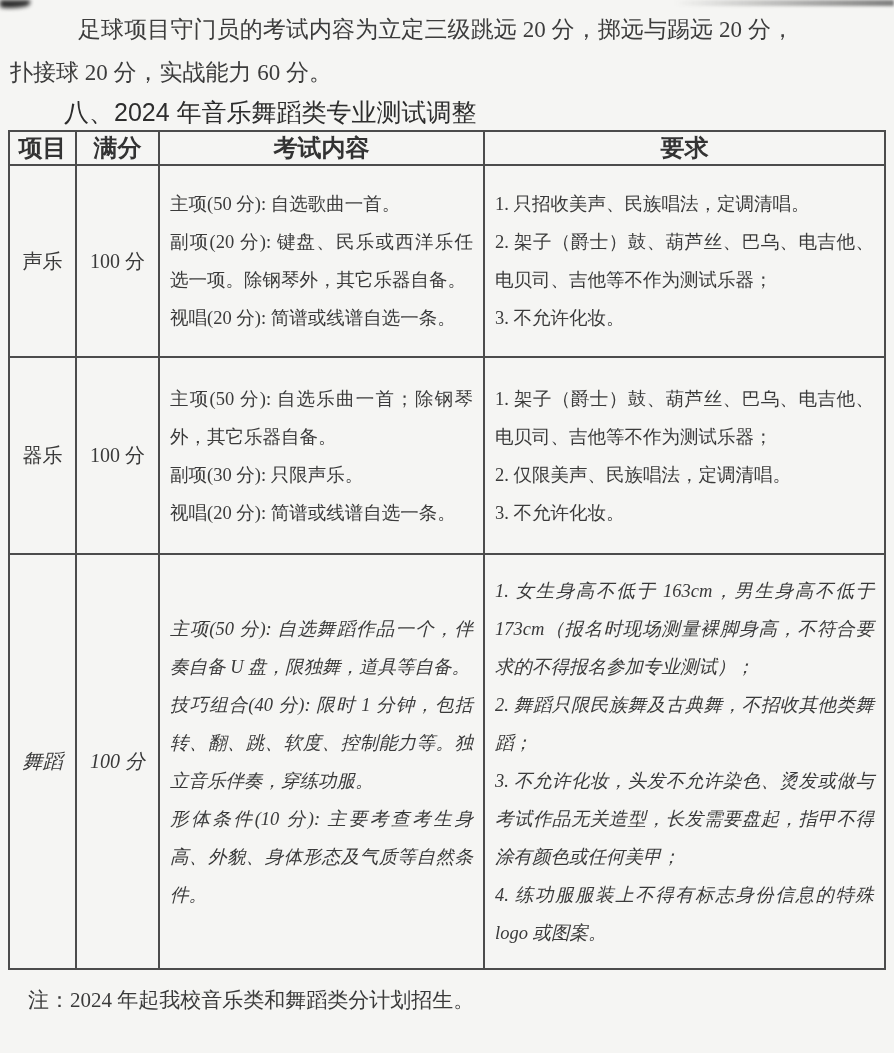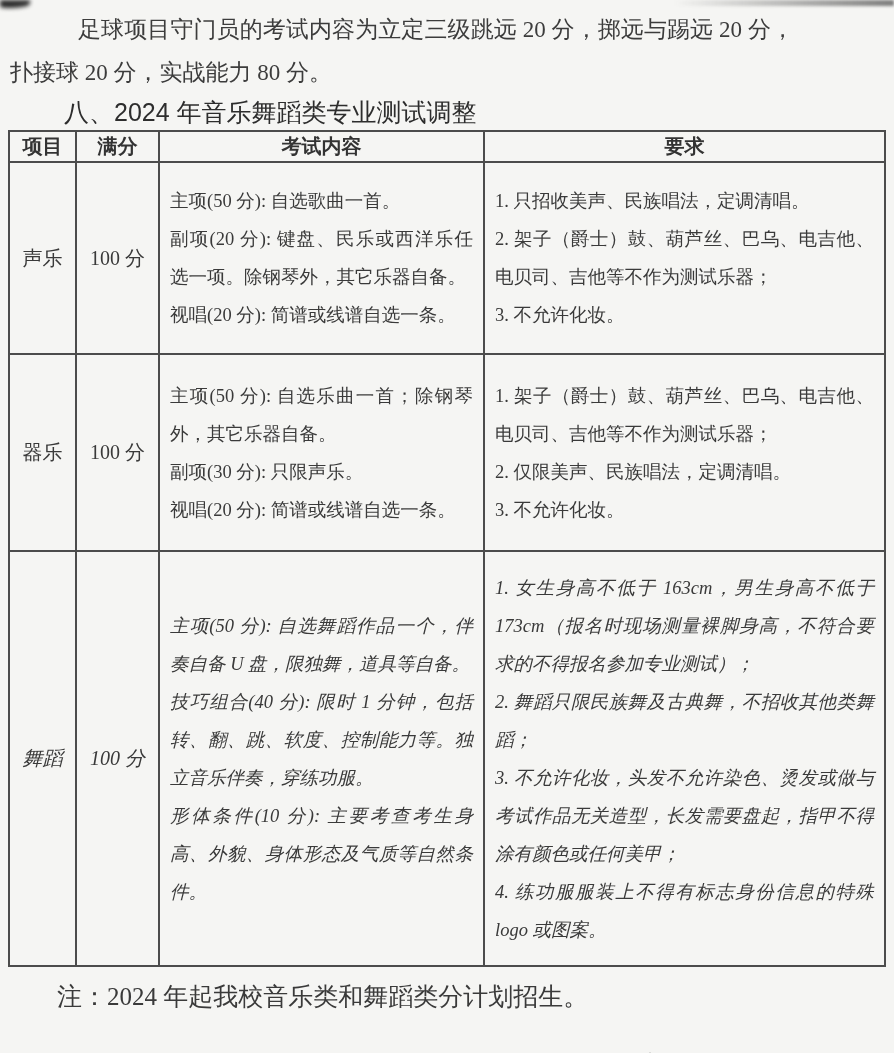--- a/index.html
+++ b/index.html
@@ -48,21 +48,21 @@
     margin-left: 8px;
     margin-top: 2px;
     width: 876px;
   }
   .exam-table th, .exam-table td {
     border: 2px solid #4c4c4c;
     vertical-align: middle;
   }
   .exam-table th {
     height: 29px;
-    font-size: 20px;
+    font-size: 24px;
     font-weight: 600;
     color: #333;
     padding: 0;
   }
   .exam-table col.c-project { width: 67px; }
   .exam-table col.c-score   { width: 83px; }
   .exam-table col.c-content { width: 325px; }
   .exam-table col.c-req     { width: 401px; }
 
   .exam-table td.col-project, .exam-table td.col-score {
@@ -76,39 +76,39 @@
     line-height: 38px;
     padding: 12px 10px;
     text-align: justify;
   }
   .exam-table td p { margin: 0; }
   tbody tr:nth-child(1) td { height: 166px; }
   tbody tr:nth-child(2) td { height: 171px; }
   tbody tr:nth-child(3) td { height: 389px; font-style: italic; }
 
   .note {
-    margin: 14px 40px 0 57px;
-    font-size: 25px;
+    margin: 14px 40px 0 28px;
+    font-size: 21px;
     line-height: 32px;
   }
   .signature {
     margin-top: 30px;
     text-align: right;
     padding-right: 124px;
     font-size: 23px;
     line-height: 42px;
   }
 </style>
 </head>
 <body>
 
 <div class="smudge-tl"></div>
 <div class="smudge-tr"></div>
 
-<p class="intro">足球项目守门员的考试内容为立定三级跳远 20 分，掷远与踢远 20 分，扑接球 20 分，实战能力 80 分。</p>
+<p class="intro">足球项目守门员的考试内容为立定三级跳远 20 分，掷远与踢远 20 分，扑接球 20 分，实战能力 60 分。</p>
 
 <h2 class="section-title">八、2024 年音乐舞蹈类专业测试调整</h2>
 
 <table class="exam-table">
   <colgroup>
     <col class="c-project">
       <col class="c-score">
       <col class="c-content">
       <col class="c-req">
   </colgroup>

